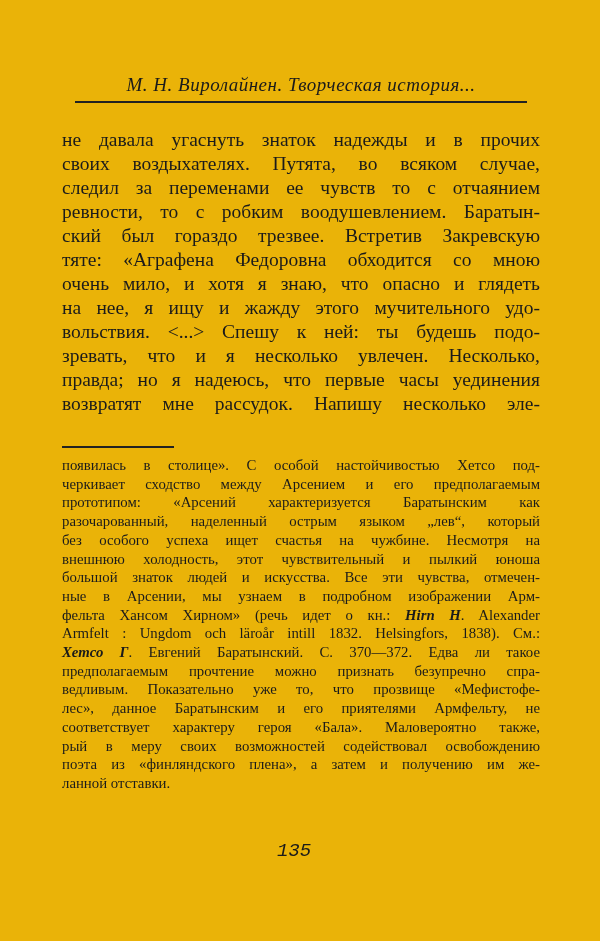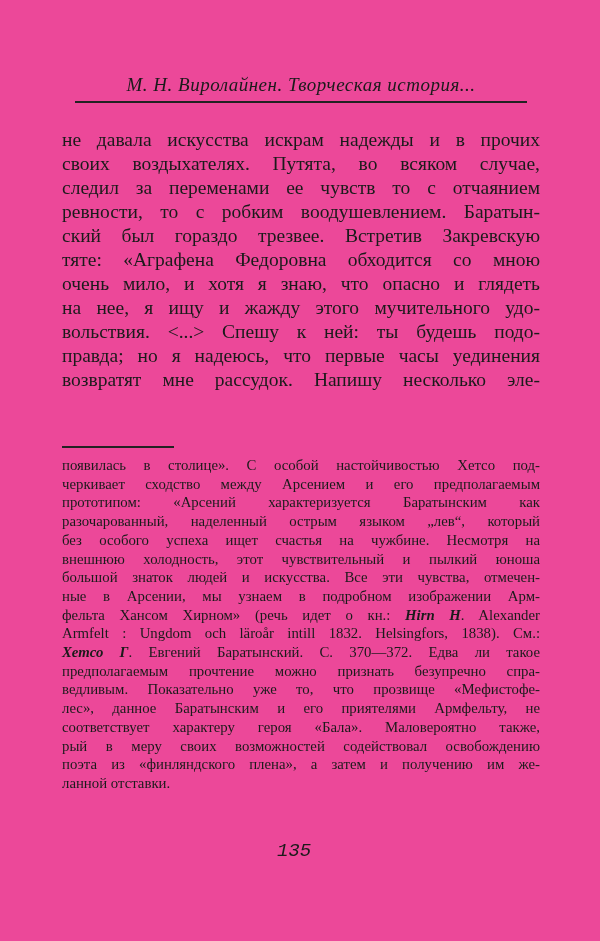--- a/index.html
+++ b/index.html
@@ -4,21 +4,21 @@
 <style>
   html, body {
     margin: 0;
     padding: 0;
     background: #ffffff;
   }
   .page {
     position: relative;
     width: 600px;
     height: 941px;
-    background: #ec4899;
+    background: #eab308;
     color: #1b1b1b;
     font-family: "Liberation Serif", "DejaVu Serif", serif;
     overflow: hidden;
   }
   .running-header {
     position: absolute;
     top: 74px;
     left: 62px;
     width: 478px;
     text-align: center;
@@ -87,29 +87,30 @@
 </head>
 <body>
 
 <div class="page">
 
   <div class="running-header">М. Н. Виролайнен. Творческая история...</div>
 
   <div class="header-rule"></div>
 
   <div class="main-text" id="main-text">
-      <div class="tline">не давала искусства искрам надежды и в прочих</div>
+      <div class="tline">не давала угаснуть знаток надежды и в прочих</div>
       <div class="tline">своих воздыхателях. Путята, во всяком случае,</div>
       <div class="tline">следил за переменами ее чувств то с отчаянием</div>
       <div class="tline">ревности, то с робким воодушевлением. Баратын-</div>
       <div class="tline">ский был гораздо трезвее. Встретив Закревскую</div>
       <div class="tline">тяте: «Аграфена Федоровна обходится со мною</div>
       <div class="tline">очень мило, и хотя я знаю, что опасно и глядеть</div>
       <div class="tline">на нее, я ищу и жажду этого мучительного удо-</div>
       <div class="tline">вольствия. &lt;...&gt; Спешу к ней: ты будешь подо-</div>
+      <div class="tline">зревать, что и я несколько увлечен. Несколько,</div>
       <div class="tline">правда; но я надеюсь, что первые часы уединения</div>
       <div class="tline">возвратят мне рассудок. Напишу несколько эле-</div>
     </div>
 
   <div class="footnote-separator"></div>
 
   <div class="footnote-block" id="footnote-block">
       <div class="tline">появилась в столице». С особой настойчивостью Хетсо под-</div>
       <div class="tline">черкивает сходство между Арсением и его предполагаемым</div>
       <div class="tline">прототипом: «Арсений характеризуется Баратынским как</div>

